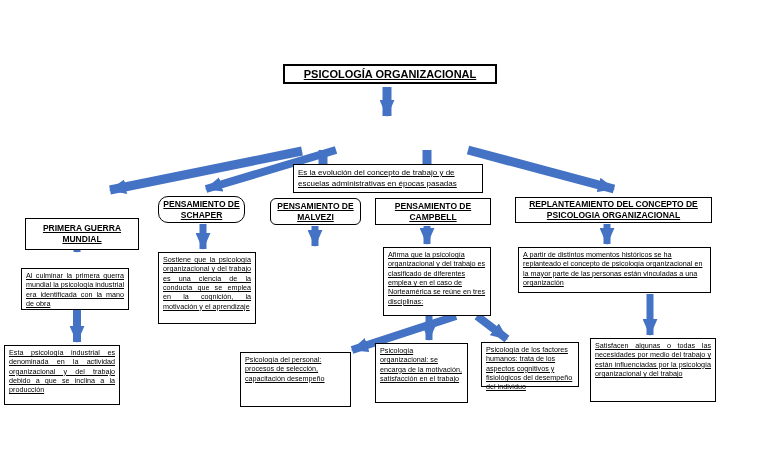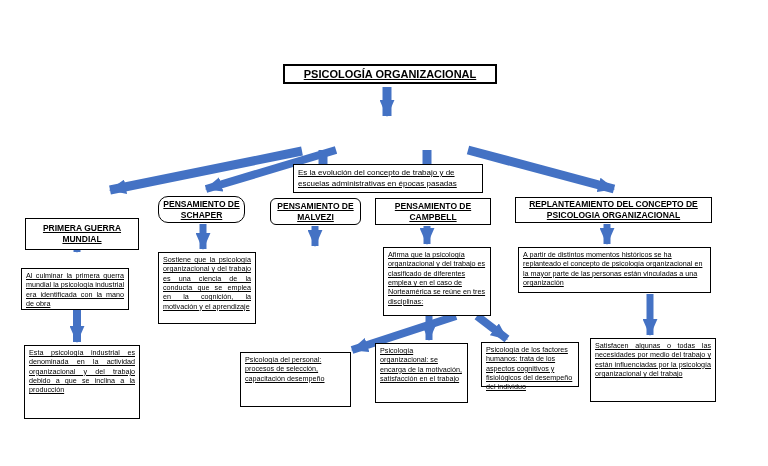--- a/index.html
+++ b/index.html
@@ -101,19 +101,19 @@
   <div class="node heading" style="left:158px;top:196px;width:87px;height:27px;border-radius:10px;">PENSAMIENTO DE SCHAPER</div>
   <div class="node heading" style="left:270px;top:198px;width:91px;height:27px;border-radius:6px;">PENSAMIENTO DE MALVEZI</div>
   <div class="node heading" style="left:375px;top:198px;width:116px;height:27px;">PENSAMIENTO DE CAMPBELL</div>
   <div class="node heading" style="left:515px;top:197px;width:197px;height:26px;">REPLANTEAMIENTO DEL CONCEPTO DE PSICOLOGIA ORGANIZACIONAL</div>
 
   <div class="node detail just" style="left:21px;top:255px;width:108px;height:42px;margin-top:13px;">Al culminar la primera guerra mundial la psicología industrial era identificada con la mano de obra</div>
   <div class="node detail just" style="left:158px;top:252px;width:98px;height:72px;">Sostiene que la psicología organizacional y del trabajo es una ciencia de la conducta que se emplea en la cognición, la motivación y el aprendizaje</div>
   <div class="node detail" style="left:383px;top:247px;width:108px;height:69px;">Afirma que la psicología organizacional y del trabajo es clasificado de diferentes emplea y en el caso de Norteamérica se reúne en tres disciplinas:</div>
   <div class="node detail" style="left:518px;top:247px;width:193px;height:46px;">A partir de distintos momentos históricos se ha replanteado el concepto de psicología organizacional en la mayor parte de las personas están vinculadas a una organización</div>
 
-  <div class="node detail just" style="left:24px;top:345px;width:116px;height:74px;">Esta psicología industrial es denominada en la actividad organizacional y del trabajo debido a que se inclina a la producción</div>
+  <div class="node detail just" style="left:4px;top:345px;width:116px;height:60px;">Esta psicología industrial es denominada en la actividad organizacional y del trabajo debido a que se inclina a la producción</div>
   <div class="node detail" style="left:240px;top:352px;width:111px;height:55px;">Psicología del personal: procesos de selección, capacitación desempeño</div>
   <div class="node detail" style="left:375px;top:343px;width:93px;height:60px;">Psicología organizacional: se encarga de la motivación, satisfacción en el trabajo</div>
   <div class="node detail" style="left:481px;top:342px;width:98px;height:45px;">Psicología de los factores humanos: trata de los aspectos cognitivos y fisiológicos del desempeño del individuo</div>
   <div class="node detail just" style="left:590px;top:338px;width:126px;height:64px;">Satisfacen algunas o todas las necesidades por medio del trabajo y están influenciadas por la psicología organizacional y del trabajo</div>
 
 </div>
 
 </body></html>

